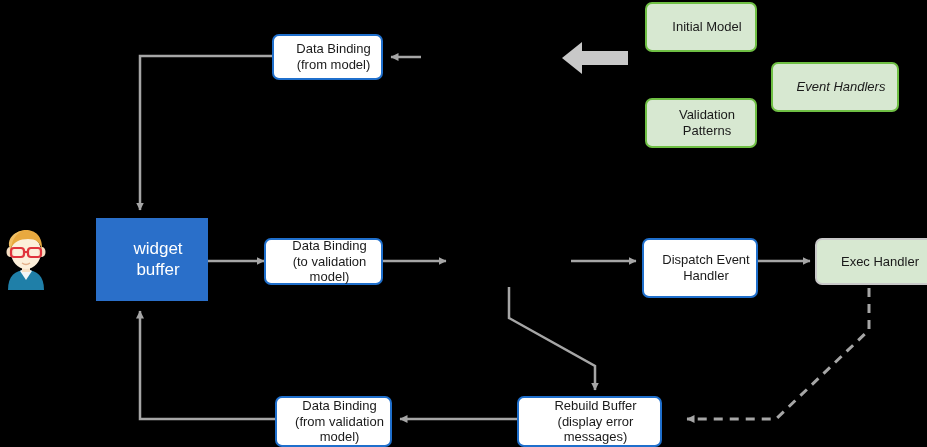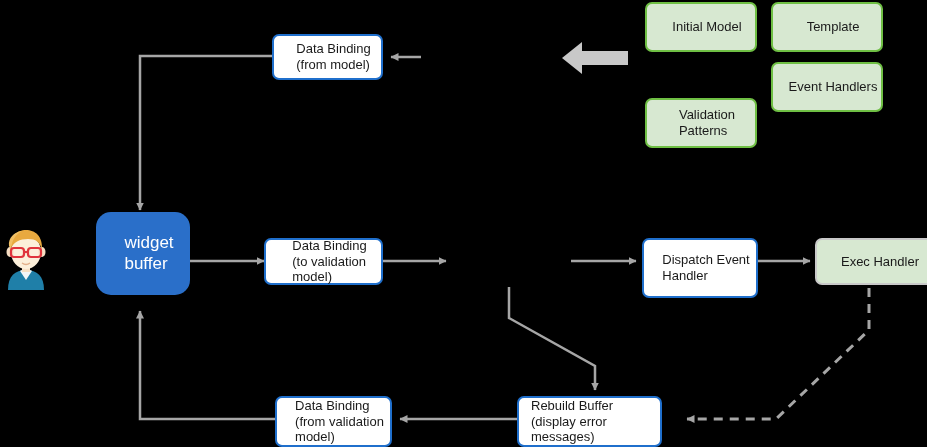--- a/index.html
+++ b/index.html
@@ -15,20 +15,21 @@
     background: #000000;
     overflow: hidden;
     font-family: "Liberation Sans", sans-serif;
   }
   .node {
     position: absolute;
     box-sizing: border-box;
     display: flex;
     align-items: center;
     justify-content: center;
+    text-align: center;
     line-height: 1.22;
     white-space: pre-line;
     padding-left: 12px;
   }
   
   .node-blue {
     background: #ffffff;
     border: 2px solid #1f6fcc;
     border-radius: 7px;
     color: #1a1a1a;
@@ -130,28 +131,27 @@
 
     <path d="M20,35 Q24,38 28,35" fill="none" stroke="#e3b08a" stroke-width="1.4"></path>
   </svg>
 
   <div class="node node-blue" style="left:272px; top:34px; width:111px; height:46px;">Data Binding
 (from model)</div>
 
 
   <div class="node node-green" style="left:645px; top:2px; width:112px; height:50px;">Initial Model</div>
 
-  <div class="node node-green" style="left:771px; top:2px; width:112px; height:50px;">Template</div>
 
   <div class="node node-green" style="left:645px; top:62px; width:112px; height:50px;margin-top:36px;">Validation
 Patterns</div>
 
-  <div class="node node-green" style="left:771px; top:62px; width:112px; height:50px;">Event Handlers</div>
+  <div class="node node-green" style="left:771px; top:62px; width:128px; height:50px;font-style:italic;">Event Handlers</div>
 
-  <div class="node node-fill-blue" style="left:96px; top:212px; width:94px; height:83px;border-radius:15px;">widget
+  <div class="node node-fill-blue" style="left:96px; top:218px; width:112px; height:83px;">widget
 buffer</div>
 
   <div class="node node-blue" style="left:264px; top:238px; width:119px; height:47px;">Data Binding
 (to validation
 model)</div>
 
 
   <div class="node node-blue" style="left:642px; top:238px; width:116px; height:60px;">Dispatch Event
 Handler</div>
 

